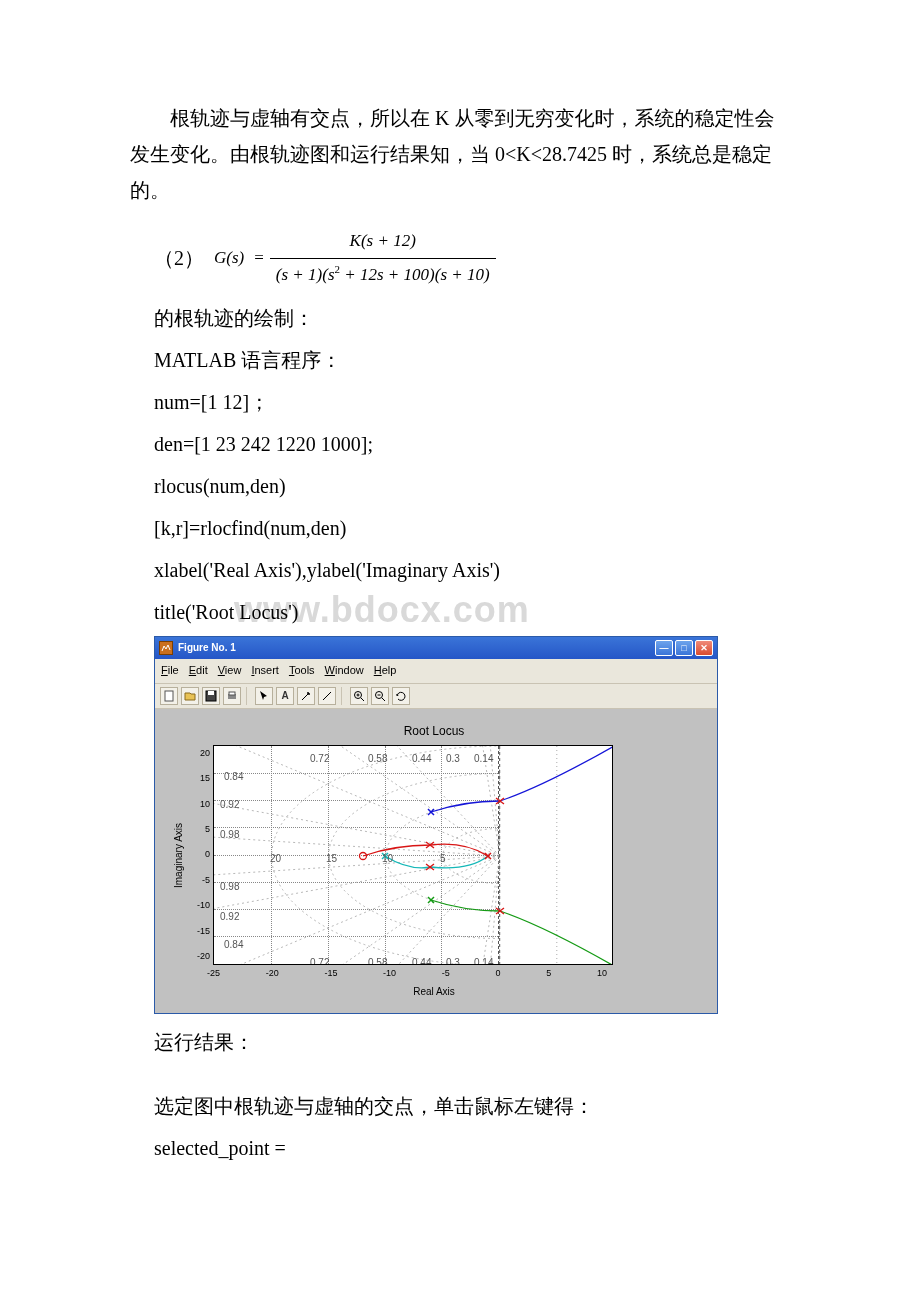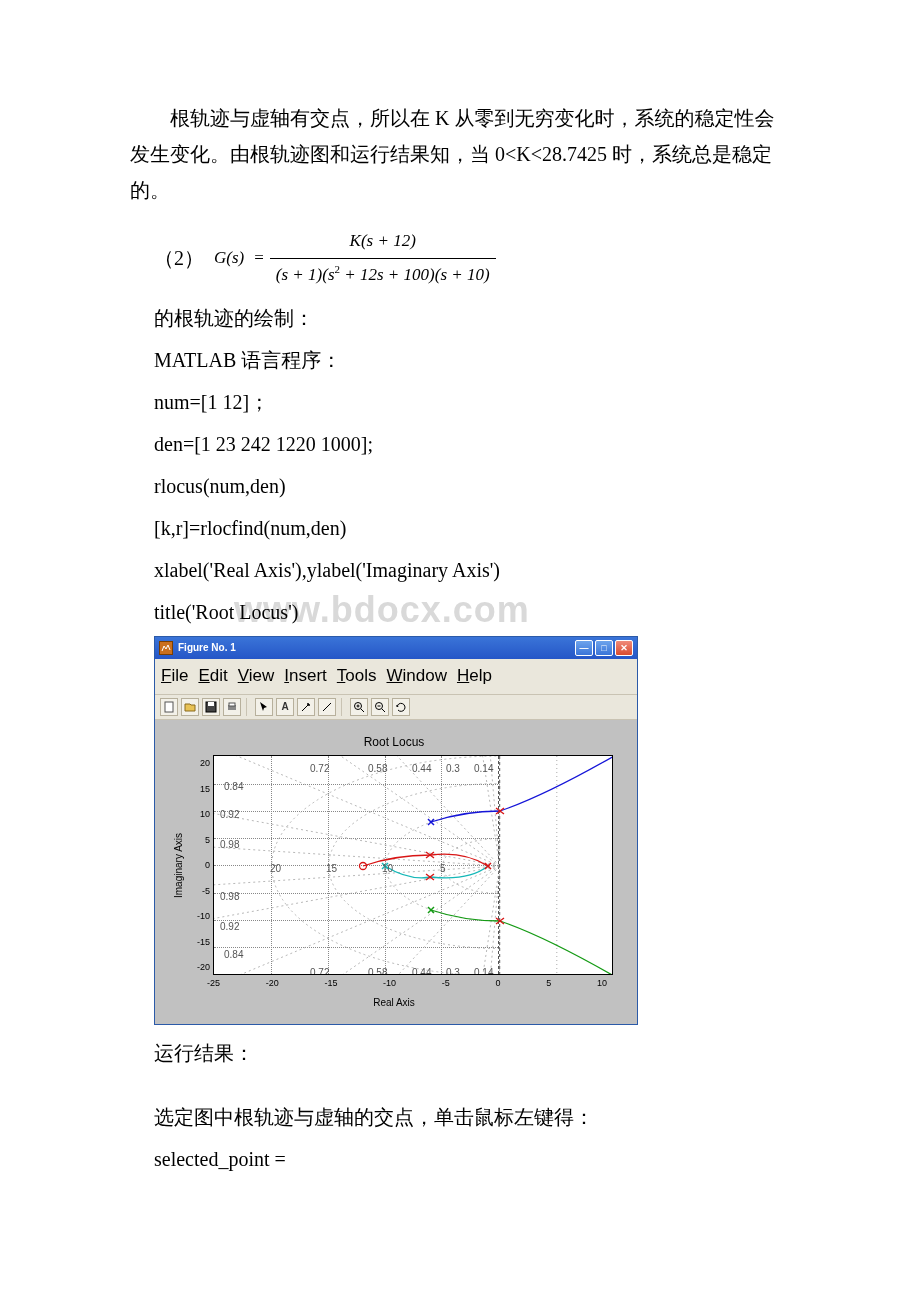--- a/index.html
+++ b/index.html
@@ -22,21 +22,21 @@
   .formula-label { margin-right: 10px; }
   .frac-wrap { display: inline-flex; align-items: center; font-family: "Times New Roman", serif; font-style: italic; font-size: 17px; }
   .gs { margin-right: 4px; font-style: italic; }
   .eq { margin: 0 6px; font-style: normal; }
   .frac { display: inline-flex; flex-direction: column; align-items: center; }
   .frac .num, .frac .den { padding: 0 6px; white-space: nowrap; }
   .frac .bar { width: 100%; border-top: 1px solid #000; margin: 1px 0; }
   .sup { font-size: 11px; vertical-align: super; font-style: normal; }
 
   .figure-window {
-    width: 484px;
+    width: 564px;
     border: 1px solid #2b5aa8;
     margin: 6px 0 10px 24px;
     position: relative;
     font-family: Tahoma, Arial, sans-serif;
     font-size: 10px;
   }
   .titlebar {
     background: linear-gradient(to bottom, #3a74d8, #2556c7);
     height: 22px;
     display: flex;
@@ -62,21 +62,21 @@
     display: flex; align-items: center; justify-content: center;
     font-size: 9px; line-height: 1;
   }
   .winbtn.min, .winbtn.max { background: linear-gradient(#6ea4ec,#3a74d8); color:#fff; }
   .winbtn.close { background: linear-gradient(#f08b7a,#d94b2e); color:#fff; }
 
   .menubar {
     background: #eae7dc;
     padding: 2px 6px;
     color: #000;
-    font-size: 17px;
+    font-size: 11px;
     border-bottom: 1px solid #c9c3b3;
     display: flex; gap: 10px;
   }
   .menubar span { }
   .menubar span::first-letter { text-decoration: underline; }
 
   .toolbar {
     background: #eae7dc;
     padding: 3px 5px;
     border-bottom: 1px solid #c9c3b3;

